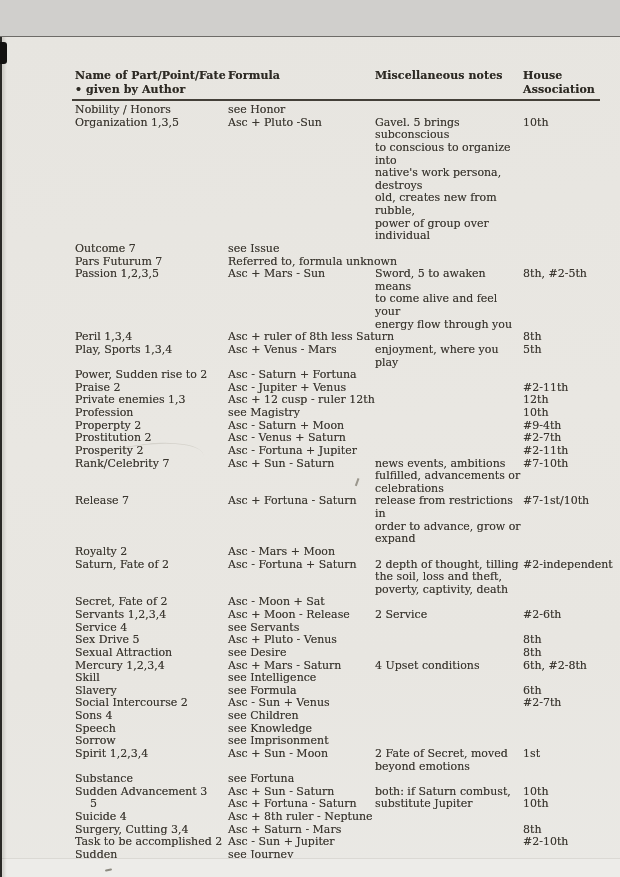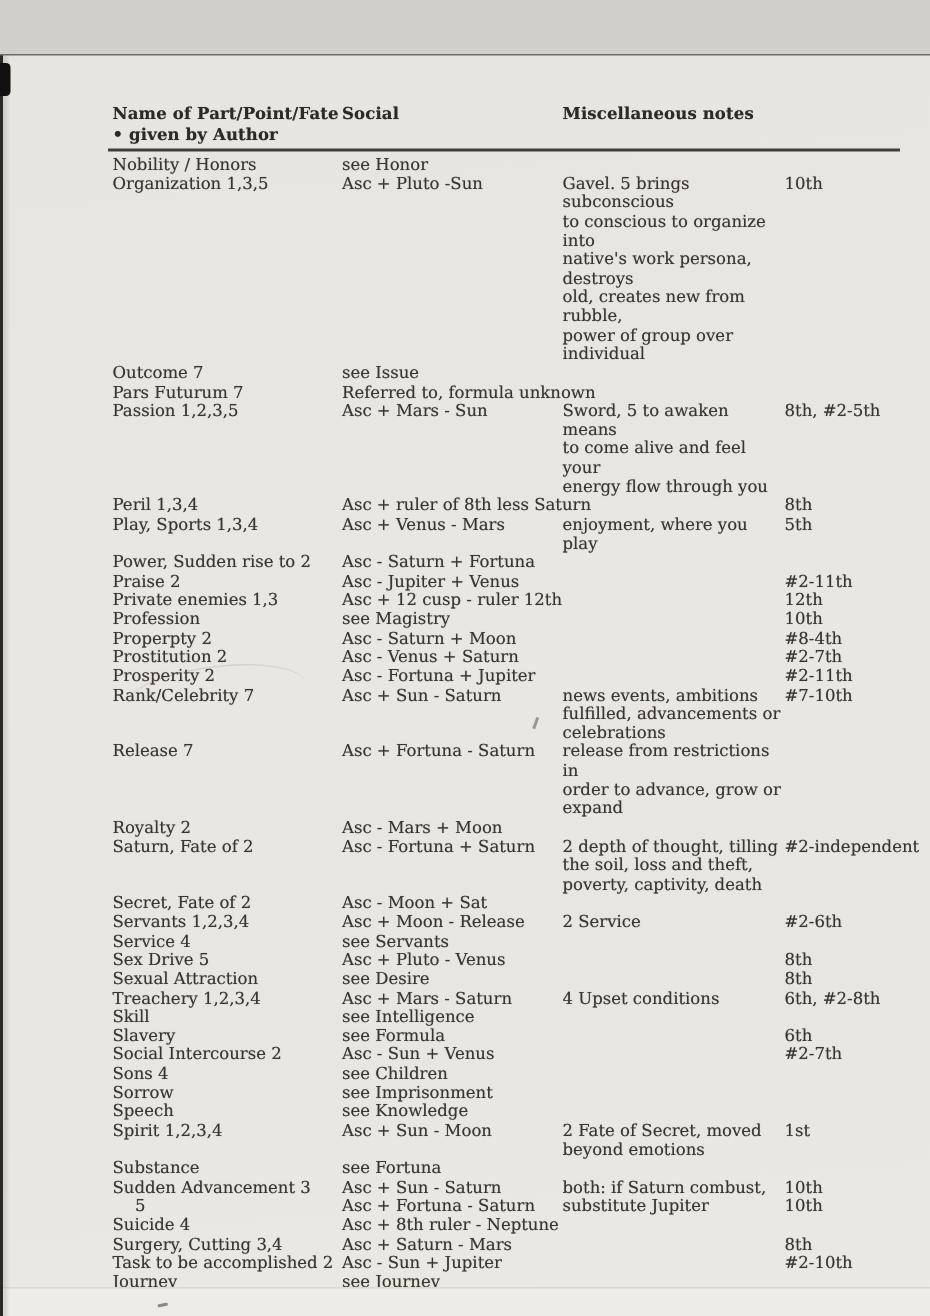--- a/index.html
+++ b/index.html
@@ -51,22 +51,26 @@
 <body>
 
 <div class="page">
 
   <div class="doc-table">
     <div class="thead">
       <div class="c">
         <div>Name of Part/Point/Fate</div>
         <div>• given by Author</div>
       </div>
-      <div class="c">Social</div>
+      <div class="c">Formula</div>
       <div class="c">Miscellaneous notes</div>
+      <div class="c">
+        <div>House</div>
+        <div>Association</div>
+      </div>
     </div>
     <div class="rule"></div>
     <div class="tbody">
         <div class="trow">
           <div class="c name">Nobility / Honors</div>
           <div class="c formula">see Honor</div>
           <div class="c notes"></div>
           <div class="c house"></div>
         </div>
         <div class="trow">
@@ -132,21 +136,21 @@
         <div class="trow">
           <div class="c name">Profession</div>
           <div class="c formula">see Magistry</div>
           <div class="c notes"></div>
           <div class="c house">10th</div>
         </div>
         <div class="trow">
           <div class="c name">Properpty 2</div>
           <div class="c formula">Asc - Saturn + Moon</div>
           <div class="c notes"></div>
-          <div class="c house">#8-4th</div>
+          <div class="c house">#9-4th</div>
         </div>
         <div class="trow">
           <div class="c name">Prostitution 2</div>
           <div class="c formula">Asc - Venus + Saturn</div>
           <div class="c notes"></div>
           <div class="c house">#2-7th</div>
         </div>
         <div class="trow">
           <div class="c name">Prosperity 2</div>
           <div class="c formula">Asc - Fortuna + Jupiter</div>
@@ -160,20 +164,21 @@
 fulfilled, advancements or
 celebrations</div>
           <div class="c house">#7-10th</div>
         </div>
         <div class="trow">
           <div class="c name">Release 7</div>
           <div class="c formula">Asc + Fortuna - Saturn</div>
           <div class="c notes">release from restrictions in
 order to advance, grow or
 expand</div>
+          <div class="c house">#7-1st/10th</div>
         </div>
         <div class="trow">
           <div class="c name">Royalty 2</div>
           <div class="c formula">Asc - Mars + Moon</div>
           <div class="c notes"></div>
           <div class="c house"></div>
         </div>
         <div class="trow">
           <div class="c name">Saturn, Fate of 2</div>
           <div class="c formula">Asc - Fortuna + Saturn</div>
@@ -206,21 +211,21 @@
           <div class="c notes"></div>
           <div class="c house">8th</div>
         </div>
         <div class="trow">
           <div class="c name">Sexual Attraction</div>
           <div class="c formula">see Desire</div>
           <div class="c notes"></div>
           <div class="c house">8th</div>
         </div>
         <div class="trow">
-          <div class="c name">Treachery 1,2,3,4</div>
+          <div class="c name">Mercury 1,2,3,4</div>
           <div class="c formula">Asc + Mars - Saturn</div>
           <div class="c notes">4 Upset conditions</div>
           <div class="c house">6th, #2-8th</div>
         </div>
         <div class="trow">
           <div class="c name">Skill</div>
           <div class="c formula">see Intelligence</div>
           <div class="c notes"></div>
           <div class="c house"></div>
         </div>
@@ -236,28 +241,28 @@
           <div class="c notes"></div>
           <div class="c house">#2-7th</div>
         </div>
         <div class="trow">
           <div class="c name">Sons 4</div>
           <div class="c formula">see Children</div>
           <div class="c notes"></div>
           <div class="c house"></div>
         </div>
         <div class="trow">
+          <div class="c name">Speech</div>
+          <div class="c formula">see Knowledge</div>
+          <div class="c notes"></div>
+          <div class="c house"></div>
+        </div>
+        <div class="trow">
           <div class="c name">Sorrow</div>
           <div class="c formula">see Imprisonment</div>
-          <div class="c notes"></div>
-          <div class="c house"></div>
-        </div>
-        <div class="trow">
-          <div class="c name">Speech</div>
-          <div class="c formula">see Knowledge</div>
           <div class="c notes"></div>
           <div class="c house"></div>
         </div>
         <div class="trow">
           <div class="c name">Spirit 1,2,3,4</div>
           <div class="c formula">Asc + Sun - Moon</div>
           <div class="c notes">2 Fate of Secret, moved
 beyond emotions</div>
           <div class="c house">1st</div>
         </div>
@@ -291,21 +296,21 @@
           <div class="c notes"></div>
           <div class="c house">8th</div>
         </div>
         <div class="trow">
           <div class="c name">Task to be accomplished 2</div>
           <div class="c formula">Asc - Sun + Jupiter</div>
           <div class="c notes"></div>
           <div class="c house">#2-10th</div>
         </div>
         <div class="trow">
-          <div class="c name">Journey</div>
+          <div class="c name">Sudden</div>
           <div class="c formula">see Journey</div>
           <div class="c notes"></div>
           <div class="c house"></div>
         </div>
         <div class="trow">
           <div class="c name">Treachery 1,3,4,5</div>
           <div class="c formula">Asc + Neptune - Sun</div>
           <div class="c notes">Trident, 4 Fraud.
 5 living your illusion without
 the power to change it -

